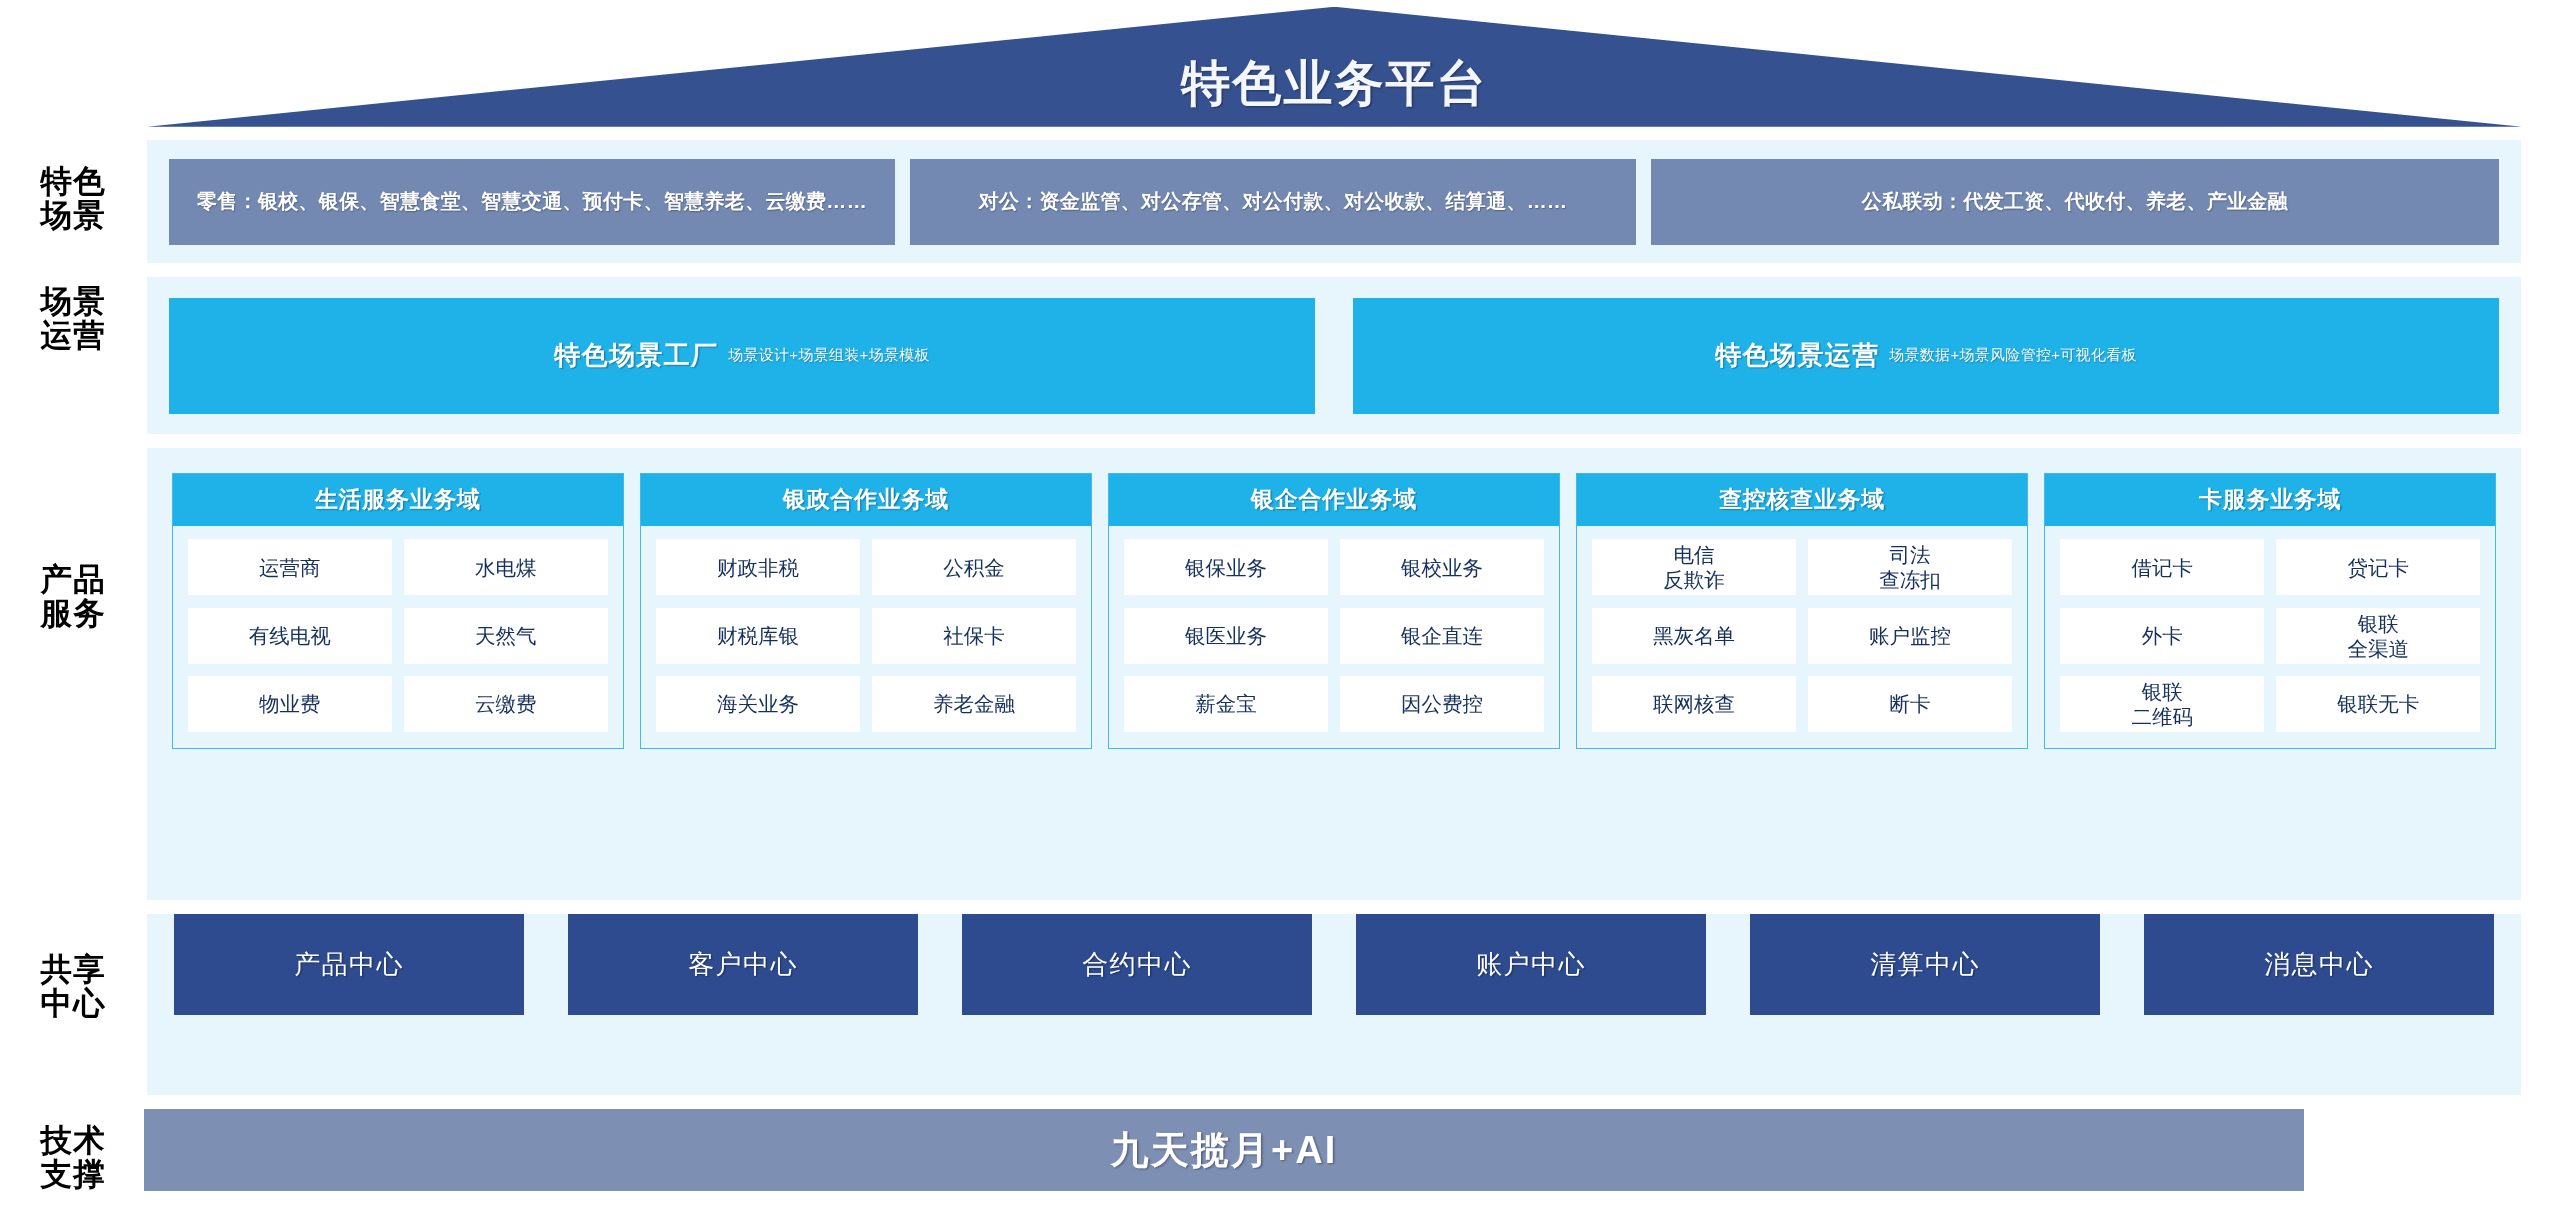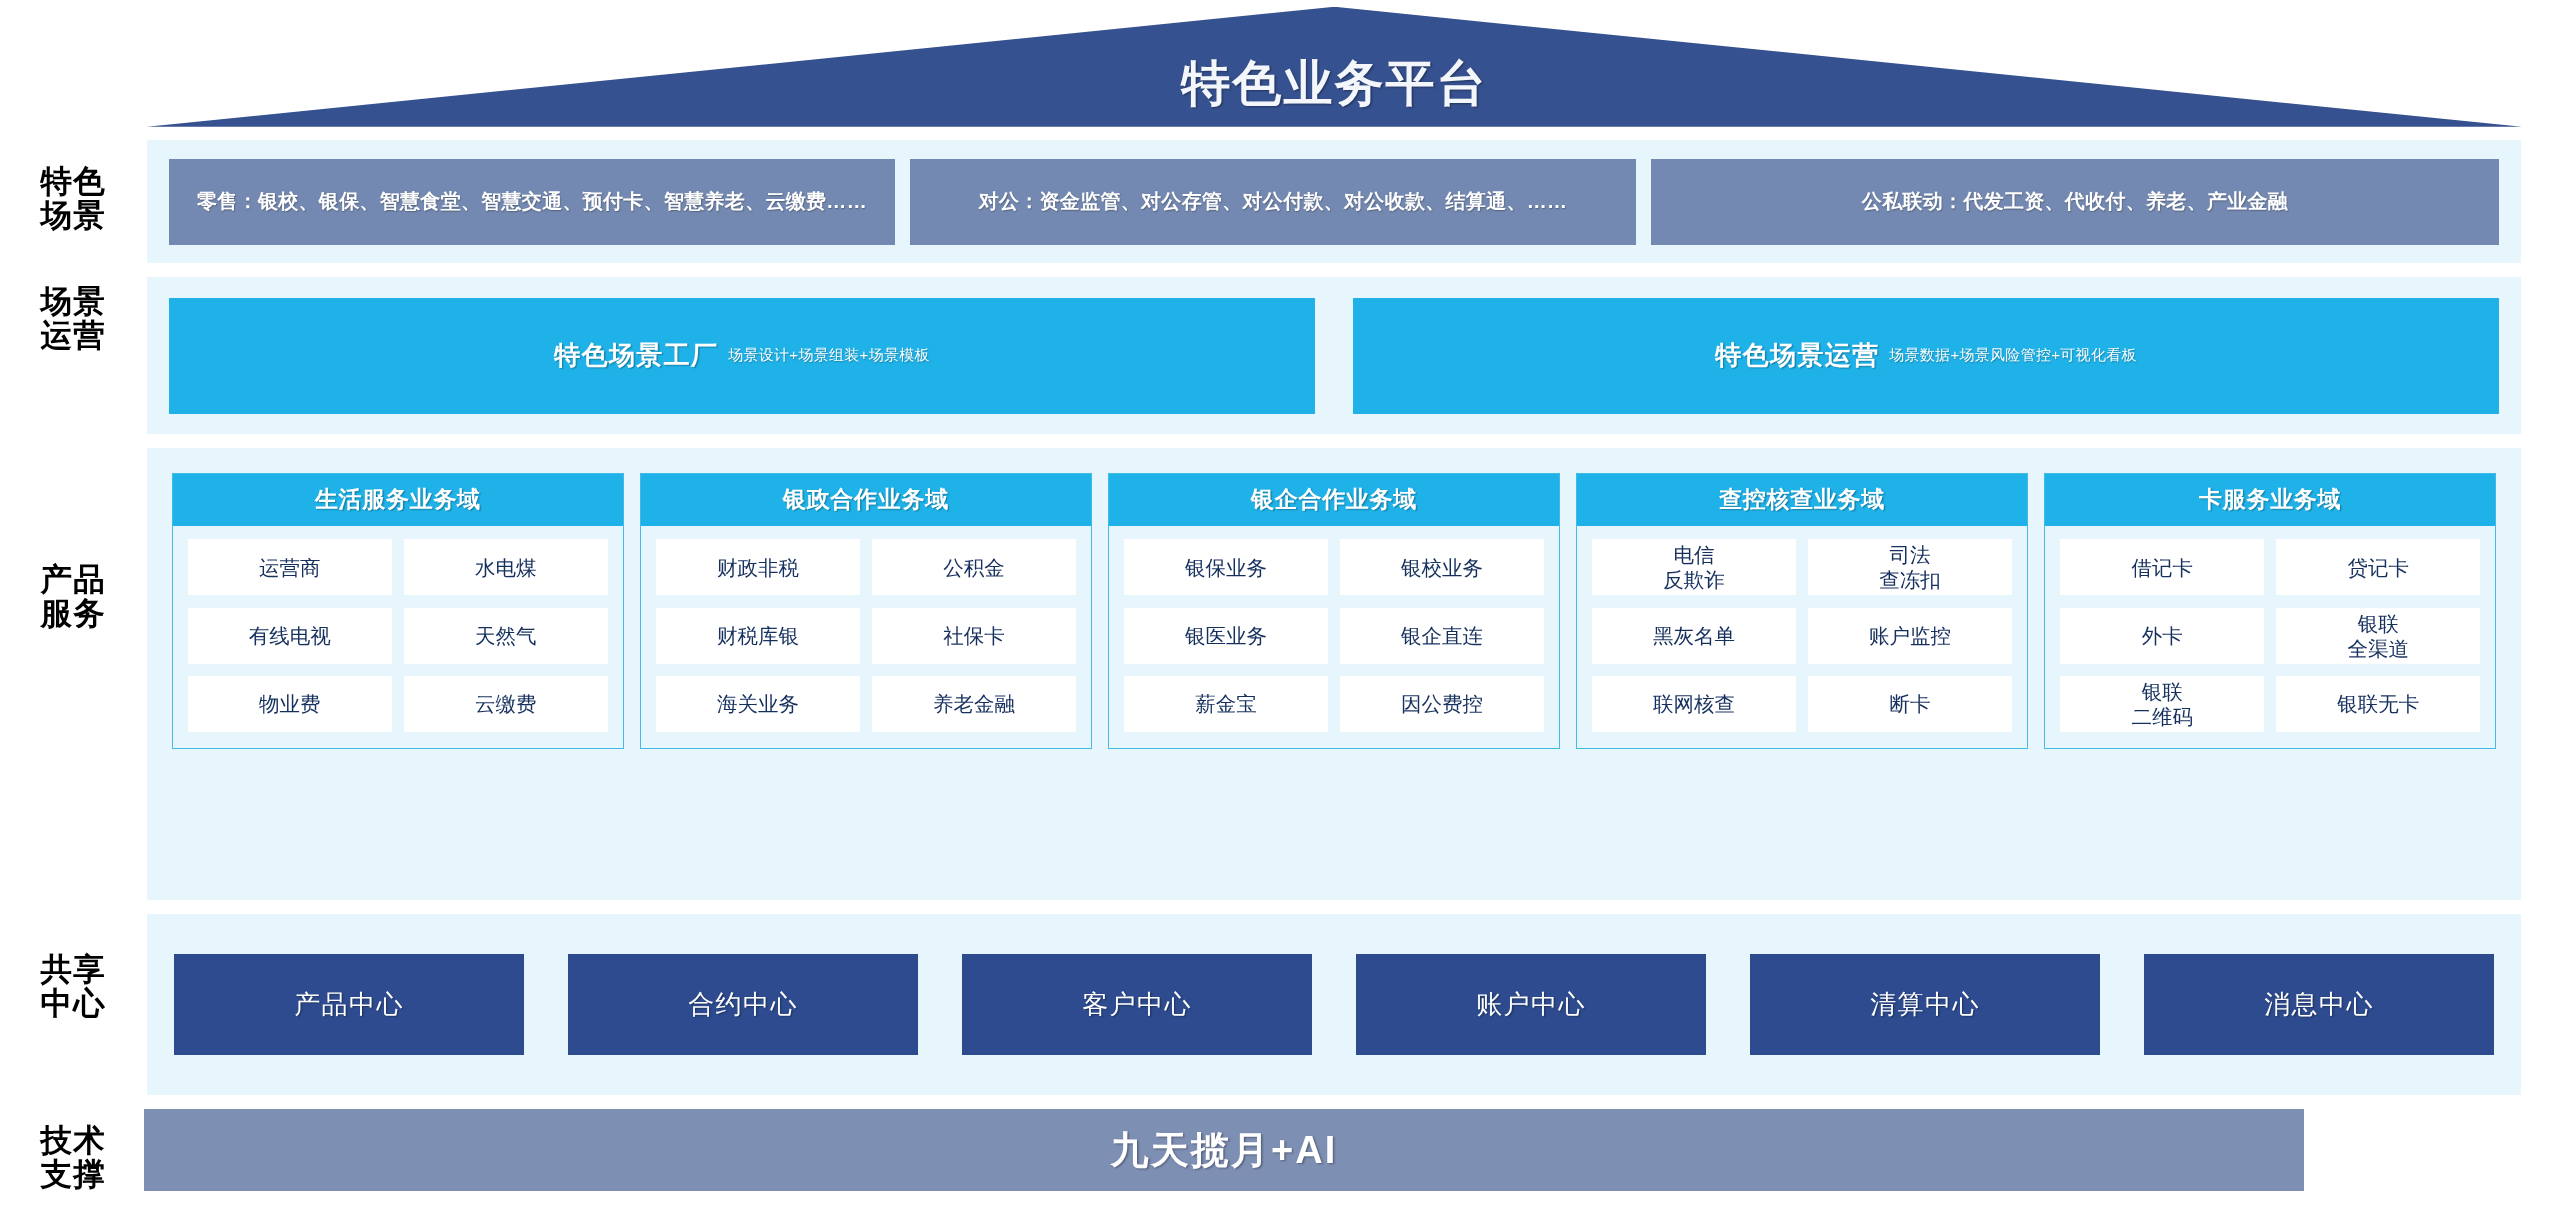--- a/index.html
+++ b/index.html
@@ -79,21 +79,21 @@
     gap:12.3px 12.3px;padding:13.7px 15px 16.4px 15px;
   }
   .chip{
     background:#ffffff;color:#16305e;font-size:20.5px;line-height:1.22;
     text-align:center;display:flex;align-items:center;justify-content:center;
     height:56px;white-space:pre-line;box-sizing:border-box;padding:1.4px;
   }
 
   
   .share-row{position:absolute;left:0;top:0;width:100%;height:100%;
-    display:flex;align-items:center;gap:44px;padding:0 27px;box-sizing:border-box;}
+    display:flex;align-items:flex-start;gap:44px;padding:0 27px;box-sizing:border-box;}
   .share-box{
     flex:1 1 0;background:#2d4b8e;color:#fff;height:101px;
     display:flex;align-items:center;justify-content:center;
     font-size:26px;letter-spacing:1.4px;box-sizing:border-box;
     text-shadow:1.4px 1.4px 1.4px rgba(0,0,0,.3);
   }
 
   
   .tech-band{
     position:absolute;left:144px;width:2160px;background:#7e8fb4;
@@ -197,22 +197,22 @@
             <div class="chip">银联无卡</div>
           </div>
         </div>
       </div>
   </div>
 
   <div class="rowlabel" style="top:952px;"><span>共享</span><br><span>中心</span></div>
   <div class="band" style="top:914px;height:181px;">
     <div class="share-row" id="share-row">
         <div class="share-box">产品中心</div>
+        <div class="share-box">客户中心</div>
         <div class="share-box">合约中心</div>
-        <div class="share-box">客户中心</div>
         <div class="share-box">账户中心</div>
         <div class="share-box">清算中心</div>
         <div class="share-box">消息中心</div>
       </div>
   </div>
 
   <div class="rowlabel" style="top:1123px;"><span>技术</span><br><span>支撑</span></div>
   <div class="tech-band" style="top:1109px;height:82px;">
     <span class="tech-text">九天揽月+AI</span>
   </div>

